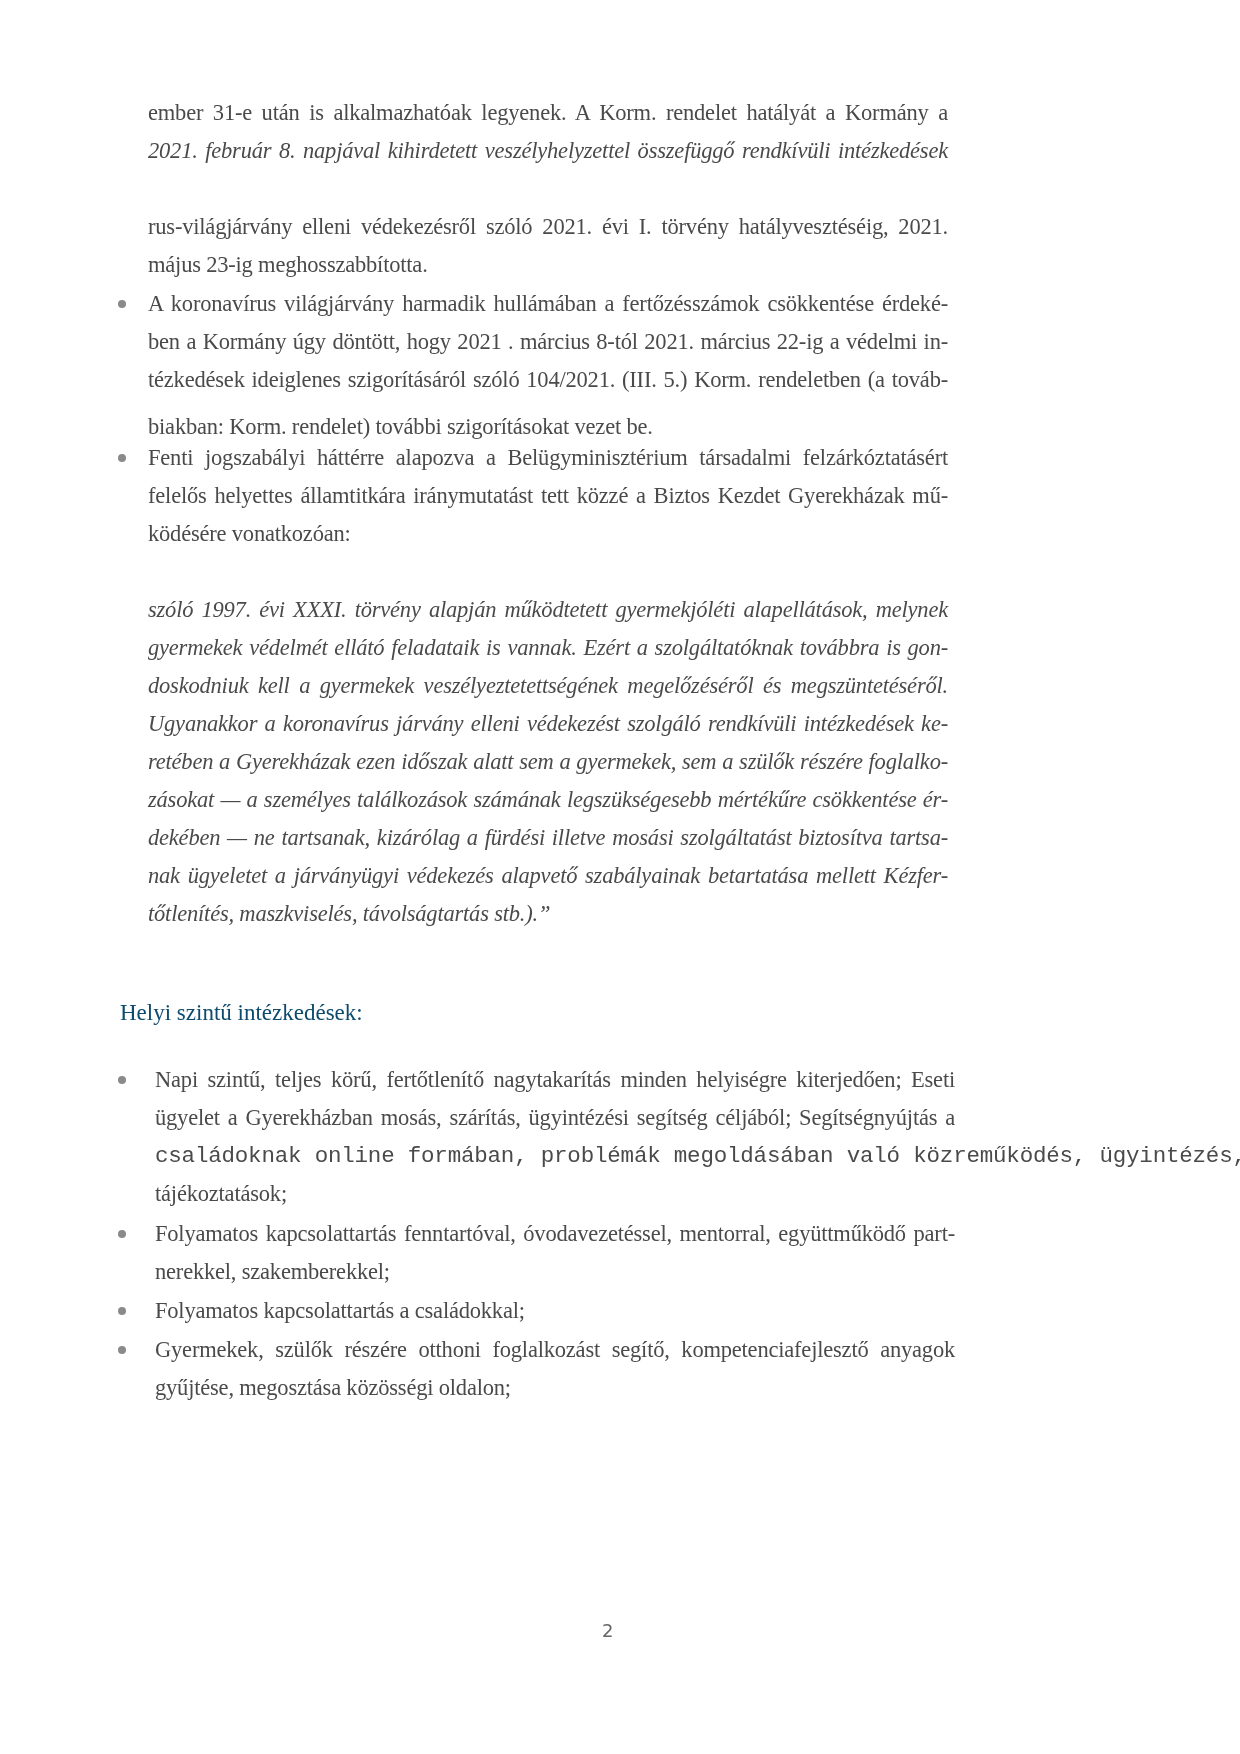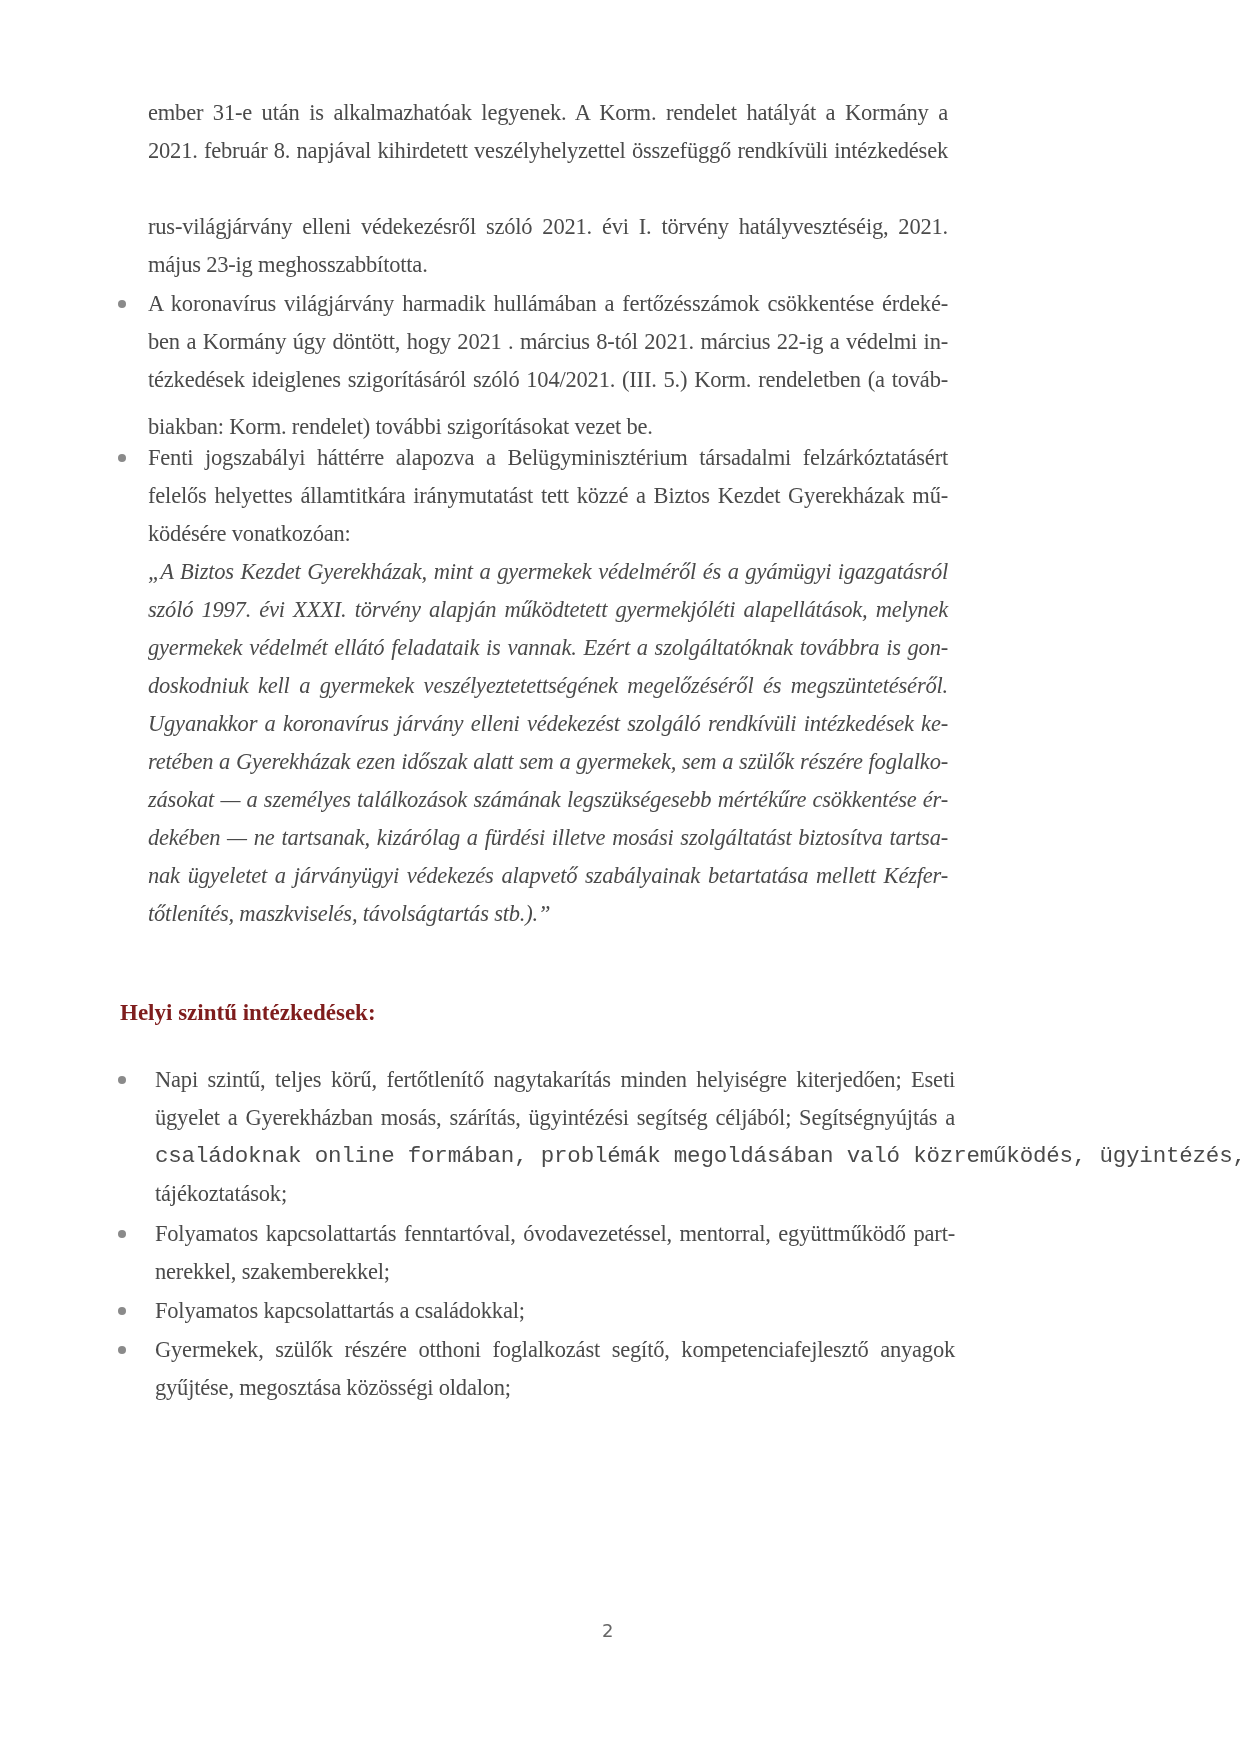--- a/index.html
+++ b/index.html
@@ -13,50 +13,49 @@
       position: absolute; font-size: 22.5px; white-space: nowrap; line-height: 30px;
       letter-spacing: -0.2px;
     }
     .justify { text-align: justify; text-align-last: justify; }
     .italic { font-style: italic; }
     .bullet {
       position: absolute; width: 8px; height: 8px; border-radius: 50%;
       background: #8a8a8a;
     }
     .heading {
-      position: absolute; font-size: 23px; font-weight: bold; color: #7f1d1d;
+      position: absolute; font-size: 23px; font-weight: normal; color: #0c4a6e;
       white-space: nowrap;
     }
     .pagenum {
       position: absolute; font-family: "DejaVu Sans", sans-serif; font-size: 18px;
       color: #666; left: 602px; top: 1620px;
     }
   </style>
 </head>
 <body>
 
 <div class="page">
 
   <div class="line justify" style="left:148px;top:98px;width:800px;">ember 31-e után is alkalmazhatóak legyenek. A Korm. rendelet hatályát a Kormány a</div>
-  <div class="line justify" style="left:148px;top:136px;width:800px;">2021. február 8. napjával kihirdetett veszélyhelyzettel összefüggő rendkívüli intézkedések</div>
+  <div class="line justify" style="left:148px;top:136px;width:800px;font-style:italic;">2021. február 8. napjával kihirdetett veszélyhelyzettel összefüggő rendkívüli intézkedések</div>
   <div class="line justify" style="left:148px;top:212px;width:800px;">rus-világjárvány elleni védekezésről szóló 2021. évi I. törvény hatályvesztéséig, 2021.</div>
   <div class="line" style="left:148px;top:250px;">május 23-ig meghosszabbította.</div>
 
   <span class="bullet" style="left:118px;top:300px;"></span>
   <div class="line justify" style="left:148px;top:289px;width:800px;">A koronavírus világjárvány harmadik hullámában a fertőzésszámok csökkentése érdeké-</div>
   <div class="line justify" style="left:148px;top:327px;width:800px;">ben a Kormány úgy döntött, hogy 2021 . március 8-tól 2021. március 22-ig  a védelmi in-</div>
   <div class="line justify" style="left:148px;top:365px;width:800px;">tézkedések ideiglenes szigorításáról szóló 104/2021. (III. 5.) Korm. rendeletben  (a továb-</div>
   <div class="line" style="left:148px;top:412px;">biakban: Korm. rendelet) további szigorításokat vezet be.</div>
 
   <span class="bullet" style="left:118px;top:454px;"></span>
   <div class="line justify" style="left:148px;top:443px;width:800px;">Fenti jogszabályi háttérre alapozva a Belügyminisztérium társadalmi felzárkóztatásért</div>
   <div class="line justify" style="left:148px;top:481px;width:800px;">felelős helyettes államtitkára  iránymutatást tett közzé a Biztos Kezdet Gyerekházak mű-</div>
   <div class="line" style="left:148px;top:519px;">ködésére vonatkozóan:</div>
 
-  <div class="line italic justify" style="left:148px;top:557px;width:800px;">„A Biztos Kezdet Gyerekházak, mint a gyermekek védelméről és a gyámügyi igazgatásról</div>
   <div class="line italic justify" style="left:148px;top:595px;width:800px;">szóló 1997. évi XXXI. törvény alapján működtetett gyermekjóléti alapellátások, melynek</div>
   <div class="line italic justify" style="left:148px;top:633px;width:800px;">gyermekek védelmét ellátó feladataik is vannak. Ezért a szolgáltatóknak továbbra is gon-</div>
   <div class="line italic justify" style="left:148px;top:671px;width:800px;">doskodniuk kell a gyermekek veszélyeztetettségének megelőzéséről és megszüntetéséről.</div>
   <div class="line italic justify" style="left:148px;top:709px;width:800px;">Ugyanakkor a koronavírus járvány elleni védekezést szolgáló rendkívüli intézkedések ke-</div>
   <div class="line italic justify" style="left:148px;top:747px;width:800px;">retében a Gyerekházak ezen időszak alatt sem a gyermekek, sem a szülők részére foglalko-</div>
   <div class="line italic justify" style="left:148px;top:785px;width:800px;">zásokat — a személyes találkozások számának legszükségesebb mértékűre csökkentése ér-</div>
   <div class="line italic justify" style="left:148px;top:823px;width:800px;">dekében — ne tartsanak, kizárólag a fürdési illetve mosási szolgáltatást biztosítva tartsa-</div>
   <div class="line italic justify" style="left:148px;top:861px;width:800px;">nak ügyeletet a járványügyi védekezés alapvető szabályainak betartatása mellett Kézfer-</div>
   <div class="line italic" style="left:148px;top:899px;">tőtlenítés, maszkviselés, távolságtartás stb.).”</div>
 

